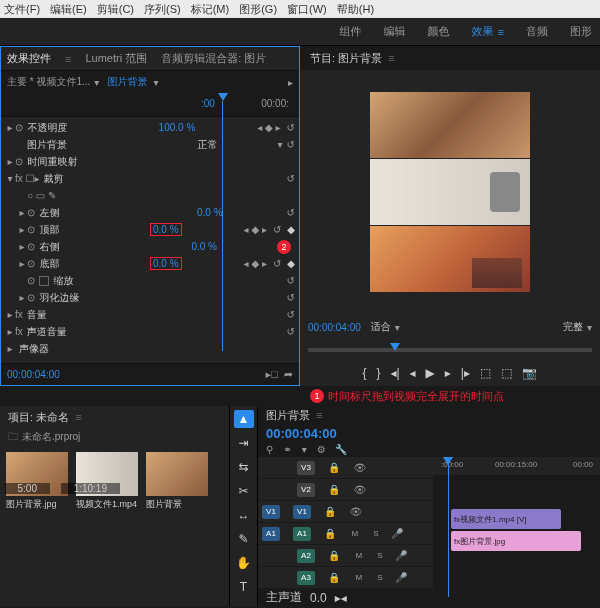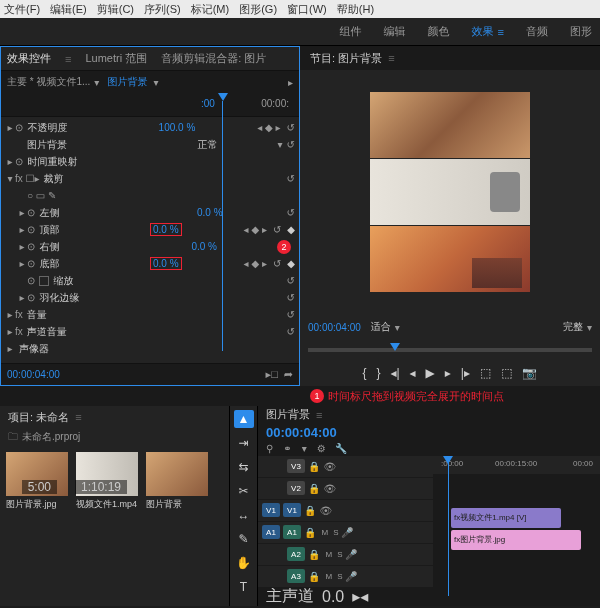--- a/index.html
+++ b/index.html
@@ -62,49 +62,49 @@
 .lower{display:flex;height:200px}
 .project{width:230px;background:#232323;display:flex;flex-direction:column;border-right:1px solid #000}
 .proj-head{height:22px;display:flex;align-items:center;padding:0 8px;font-size:11px}
 .proj-sub{height:18px;padding:0 8px;font-size:10px;color:#999;display:flex;align-items:center}
 .proj-sub .folder{margin-right:4px}
 .proj-bin{flex:1;padding:6px;display:flex;flex-wrap:wrap;gap:8px;align-content:flex-start}
 .clip{width:62px}
 .clip .th{width:62px;height:44px;background:#444;position:relative}
 .clip .th.orange{background:linear-gradient(135deg,#d4a574,#8b5a3c)}
 .clip .th.room{background:linear-gradient(90deg,#e8e4dc,#c0bcb4)}
-.clip .dur{position:absolute;right:11px;bottom:2px;font-size:12px;color:#ccc;background:rgba(0,0,0,.5);padding:0 6px}
+.clip .dur{position:absolute;right:18px;bottom:2px;font-size:10px;color:#ccc;background:rgba(0,0,0,.5);padding:0 13px}
 .clip .lbl{font-size:9px;color:#ccc;margin-top:2px;white-space:nowrap;overflow:hidden}
 .toolbar{width:28px;background:#232323;display:flex;flex-direction:column;align-items:center;padding-top:4px;gap:6px;border-right:1px solid #000}
 .toolbar span{color:#ccc;cursor:pointer;font-size:12px;width:20px;height:18px;display:flex;align-items:center;justify-content:center}
 .toolbar span.act{background:#2d8ceb;color:#fff;border-radius:2px}
 .tl{flex:1;background:#1a1a1a;display:flex;flex-direction:column}
 .tl-head{height:22px;display:flex;align-items:center;padding:0 8px;font-size:11px}
 .tl-time{height:22px;display:flex;align-items:center;padding:0 8px}
 .tl-time .tc{color:#2d8ceb;font-size:13px;font-weight:bold}
 .tl-opts{height:18px;display:flex;align-items:center;padding:0 8px;gap:10px}
 .tl-opts span{color:#999;font-size:10px;cursor:pointer}
 .tl-body{flex:1;display:flex;position:relative}
 .tl-tracks{width:175px;background:#232323}
-.track{height:22px;display:flex;align-items:center;padding:0 4px;border-bottom:1px solid #1a1a1a;font-size:9px;gap:3px}
+.track{height:22px;display:flex;align-items:center;padding:0 4px;border-bottom:1px solid #1a1a1a;font-size:9px;gap:13px}
 .track .tag{width:18px;height:14px;background:#2a5a8a;color:#fff;display:flex;align-items:center;justify-content:center;font-size:8px;border-radius:2px}
 .track .tag.d{background:#444}
 .track .tag.a{background:#2a6a5a}
 .track .tog{color:#999;cursor:pointer;font-size:10px}
 .track .ms{color:#999;font-size:8px;margin-left:2px}
 .tl-area{flex:1;background:#1a1a1a;position:relative}
 .ruler{height:18px;background:#232323;position:relative;font-size:8px;color:#999}
 .ruler span{position:absolute;top:3px}
 .ph2{position:absolute;left:15px;top:0;width:1px;height:140px;background:#2d8ceb;z-index:5}
 .ph2::before{content:"";position:absolute;left:-5px;top:0;width:0;height:0;border-left:5px solid transparent;border-right:5px solid transparent;border-top:8px solid #2d8ceb}
 .redline{position:absolute;left:15px;top:18px;width:1px;height:120px;background:#e23;z-index:4}
 .tclip{position:absolute;height:20px;font-size:8px;color:#222;display:flex;align-items:center;padding:0 3px;overflow:hidden;white-space:nowrap;border-radius:2px}
 .tclip.vid{background:#8a7aca;top:52px;left:18px;width:110px}
 .tclip.img{background:#e8a0d8;top:74px;left:18px;width:130px}
-.tl-foot{height:18px;display:flex;align-items:center;padding:0 8px;color:#ccc;font-size:16px;gap:8px}
+.tl-foot{height:18px;display:flex;align-items:center;padding:0 8px;color:#ccc;font-size:12px;gap:8px}
 </style>
 </head>
 <body>
 
 <div class="menubar">
   <span>文件(F)</span>
   <span>编辑(E)</span>
   <span>剪辑(C)</span>
   <span>序列(S)</span>
   <span>标记(M)</span>

